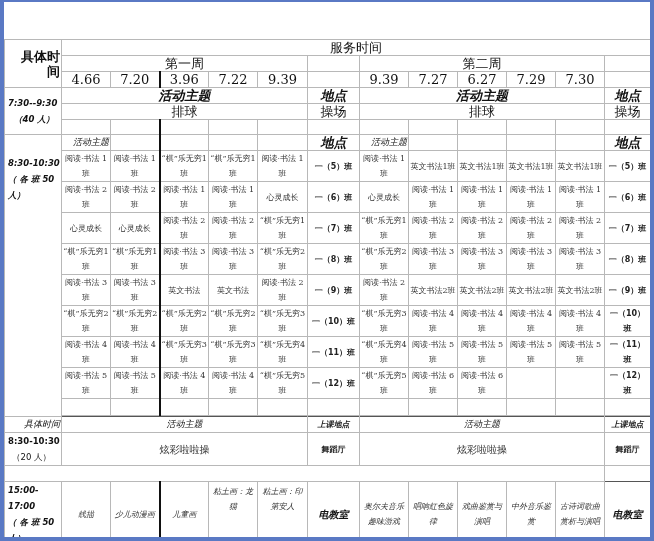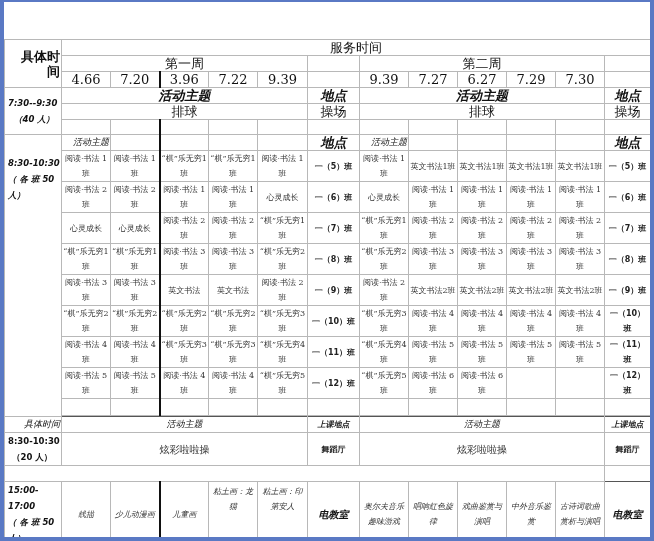--- a/index.html
+++ b/index.html
@@ -272,21 +272,21 @@
     <tr style="height:15px">
       <td class="left hd dark-t" style="font-size:9px">具体时间</td>
       <td colspan="5" class="hd dark-t" style="font-size:9px">活动主题</td>
       <td class="loc dark-t">上课地点</td>
       <td colspan="5" class="hd dark-t" style="font-size:9px">活动主题</td>
       <td class="loc dark-t">上课地点</td>
     </tr>
     <tr style="height:28px">
       <td class="time mid">
         <div>8:30-10:30</div>
-        <div style="padding-left:4px;font-weight:bold">（20 人）</div>
+        <div style="padding-left:4px;font-weight:normal">（20 人）</div>
       </td>
       <td colspan="5" style="font-size:10px">炫彩啦啦操</td>
       <td class="loc">舞蹈厅</td>
       <td colspan="5" style="font-size:10px">炫彩啦啦操</td>
       <td class="loc">舞蹈厅</td>
     </tr>
     <tr class="gap" style="height:16px">
       <td style="border-left:1px solid #b8b8b8"></td>
           <td></td>
           <td></td>

